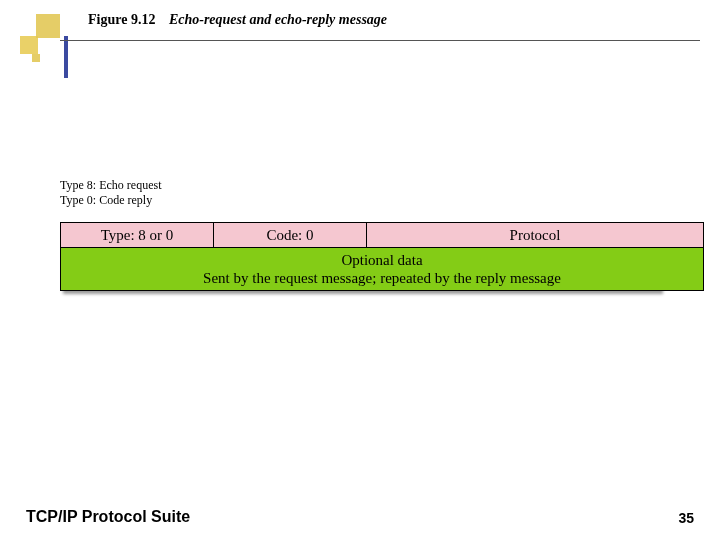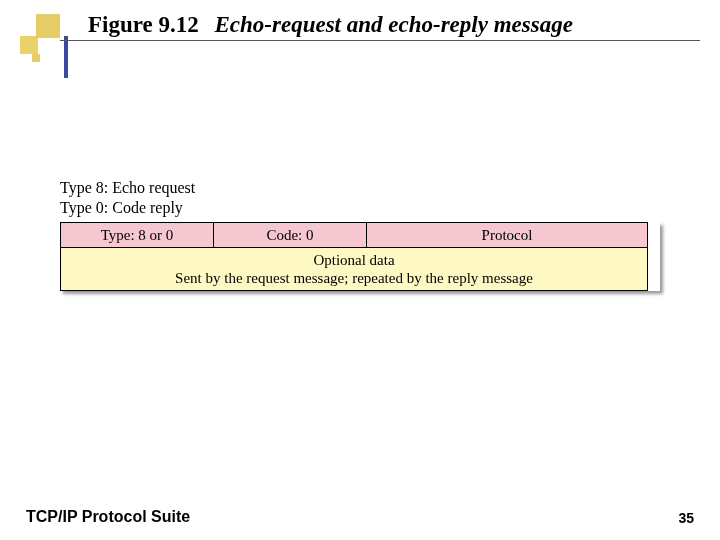--- a/index.html
+++ b/index.html
@@ -38,65 +38,65 @@
     left: 44px;
     width: 4px;
     height: 42px;
     background: #3b4aa0;
   }
   .slide-title {
     position: absolute;
     top: 12px;
     left: 88px;
     font-family: "Times New Roman", Georgia, serif;
-    font-size: 23px;
+    font-size: 14px;
     font-weight: bold;
     color: #000;
   }
   .slide-title .fignum { font-style: normal; }
   .slide-title .figdesc { font-style: italic; margin-left: 10px; }
   .title-rule {
     position: absolute;
     top: 40px;
     left: 60px;
     width: 640px;
     height: 1px;
     background: #555;
   }
   .type-labels {
     position: absolute;
     top: 178px;
     left: 60px;
     font-family: "Times New Roman", Georgia, serif;
-    font-size: 16px;
+    font-size: 12px;
     color: #000;
     line-height: 1.25;
   }
   .packet-wrap {
     position: absolute;
     top: 222px;
     left: 60px;
     width: 600px;
     box-shadow: 3px 3px 3px rgba(0,0,0,0.4);
   }
   .packet-table {
     border-collapse: collapse;
-    width: 588px;
+    width: 644px;
     font-family: "Times New Roman", Georgia, serif;
     font-size: 15px;
     padding-left: 44px;
   }
   .packet-table td {
     border: 1px solid #000;
     text-align: center;
     vertical-align: middle;
     height: 22px;
   }
   .pink td { background: #f5c7d0; }
-  .white td { background: #fef9c3; }
+  .white td { background: #84cc16; }
   .optcell { line-height: 1.2; padding: 3px 0; }
   .footer-left {
     position: absolute;
     left: 26px;
     bottom: 14px;
     font-family: Verdana, Arial, sans-serif;
     font-size: 16px;
     font-weight: bold;
     color: #000;
   }

